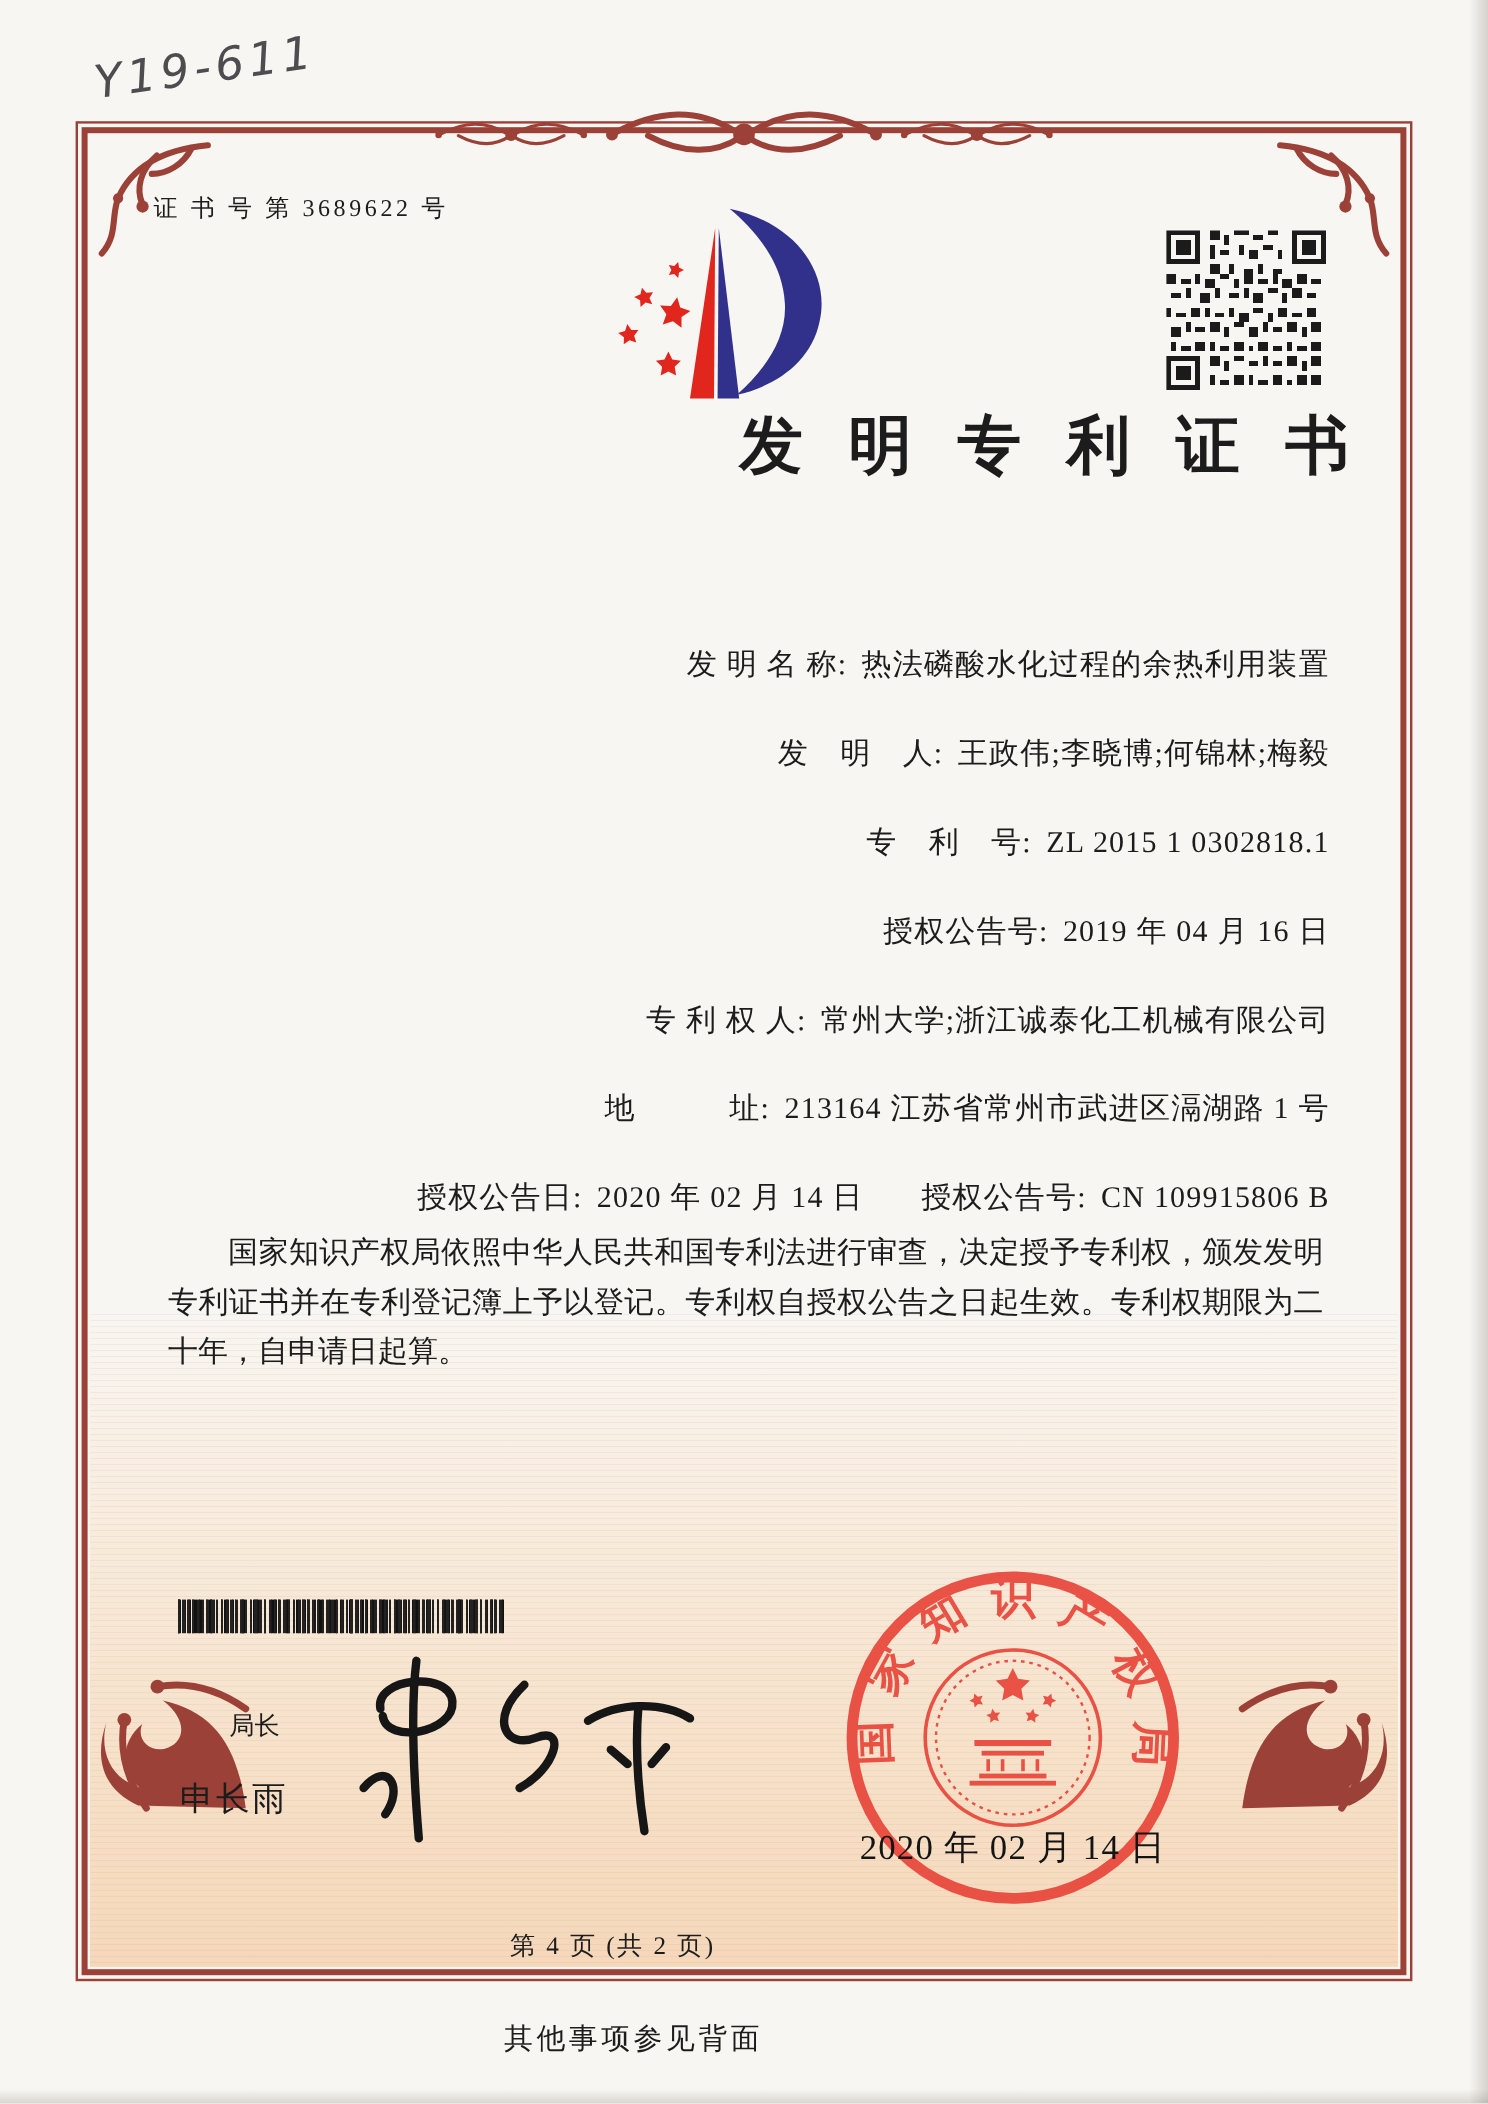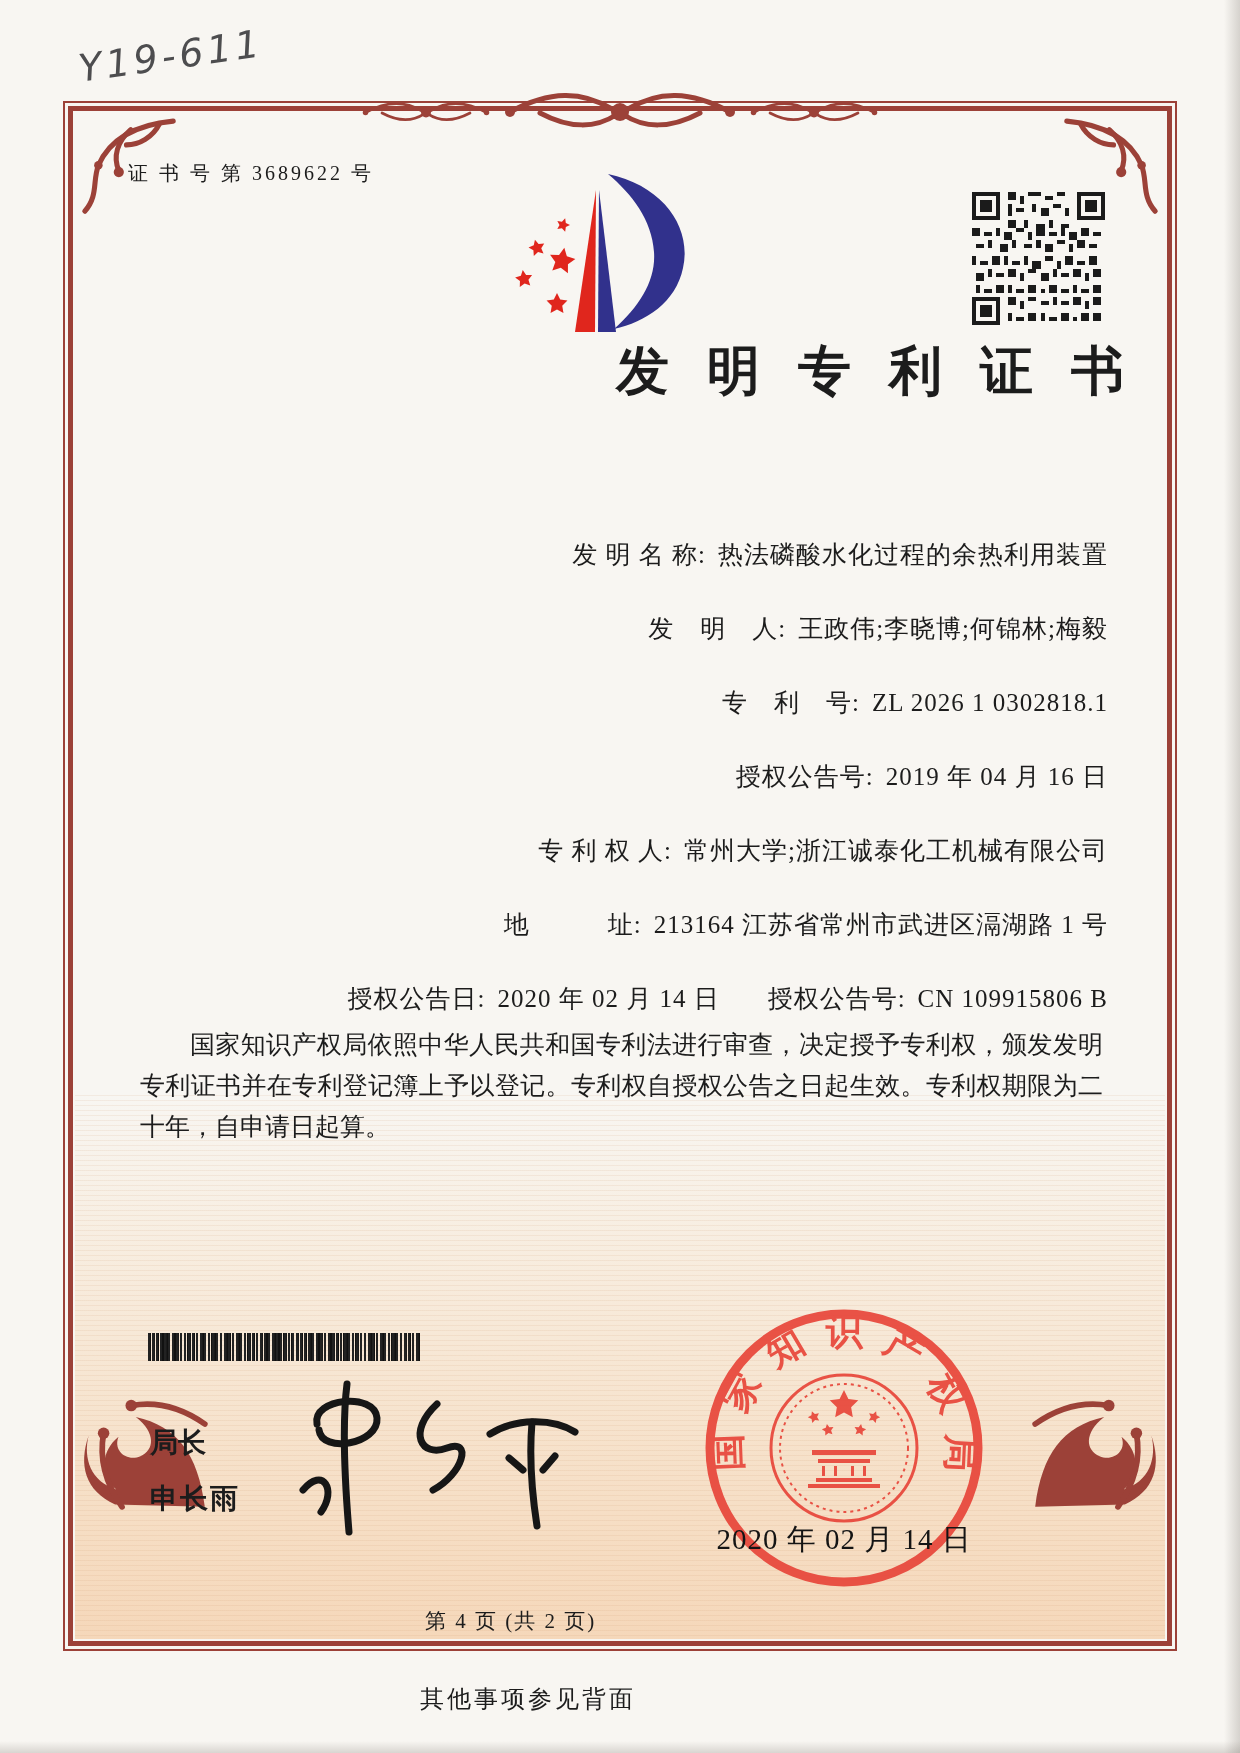--- a/index.html
+++ b/index.html
@@ -39,23 +39,23 @@
   .l2{margin-left:48px;}
   .paras{position:absolute;left:140px;top:1024px;width:963px;font-size:25px;
          line-height:41px;text-align:justify;}
   .paras p{margin:0;text-indent:2em;}
   .barcode{position:absolute;left:148px;top:1333px;width:272px;height:28px;
     background:
       repeating-linear-gradient(90deg,#222 0 2px,rgba(0,0,0,0) 2px 4px),
       repeating-linear-gradient(90deg,#1a1a1a 0 1px,rgba(0,0,0,0) 1px 6px),
       repeating-linear-gradient(90deg,#111 0 3px,rgba(0,0,0,0) 3px 13px),
       repeating-linear-gradient(90deg,#111 0 2px,rgba(0,0,0,0) 2px 9px);}
-  .director-label{position:absolute;left:150px;top:1424px;font-size:28px;font-weight:700;
-                  font-family:"Liberation Sans","DejaVu Sans",sans-serif;}
-  .director-name{position:absolute;left:150px;top:1480px;font-size:28px;font-weight:700;
+  .director-label{position:absolute;left:150px;top:1424px;font-size:21px;font-weight:400;
+                  font-family:"Liberation Sans","DejaVu Sans",sans-serif;padding-left:41px;}
+  .director-name{position:absolute;left:150px;top:1480px;font-size:28px;font-weight:400;
                  font-family:"Liberation Sans","DejaVu Sans",sans-serif;letter-spacing:2px;}
   .signature{position:absolute;left:285px;top:1362px;}
   .seal{position:absolute;left:698px;top:1302px;opacity:.93;}
   .seal-date{position:absolute;left:698px;top:1520px;width:292px;text-align:center;
              font-size:29px;color:#141414;letter-spacing:1px;}
   .page-num{position:absolute;left:425px;top:1607px;font-size:21px;letter-spacing:2px;}
   .back-note{position:absolute;left:420px;top:1683px;font-size:24px;letter-spacing:3px;}
   .seal-ring-text{font-size:37px;font-weight:700;font-family:"Liberation Serif",serif;}
 </style>
 </head>
@@ -168,21 +168,21 @@
     <div class="title">发明专利证书</div>
 
     <div class="fields">
       <div class="frow">
         <span class="flabel">发 明 名 称:</span><span class="fvalue">热法磷酸水化过程的余热利用装置</span>
       </div>
       <div class="frow">
         <span class="flabel">发　明　人:</span><span class="fvalue">王政伟;李晓博;何锦林;梅毅</span>
       </div>
       <div class="frow">
-        <span class="flabel">专　利　号:</span><span class="fvalue">ZL 2026 1 0302818.1</span>
+        <span class="flabel">专　利　号:</span><span class="fvalue">ZL 2015 1 0302818.1</span>
       </div>
       <div class="frow">
         <span class="flabel">授权公告号:</span><span class="fvalue">2019 年 04 月 16 日</span>
       </div>
       <div class="frow">
         <span class="flabel">专 利 权 人:</span><span class="fvalue">常州大学;浙江诚泰化工机械有限公司</span>
       </div>
       <div class="frow">
         <span class="flabel">地　　　址:</span><span class="fvalue">213164 江苏省常州市武进区滆湖路 1 号</span>
       </div>

